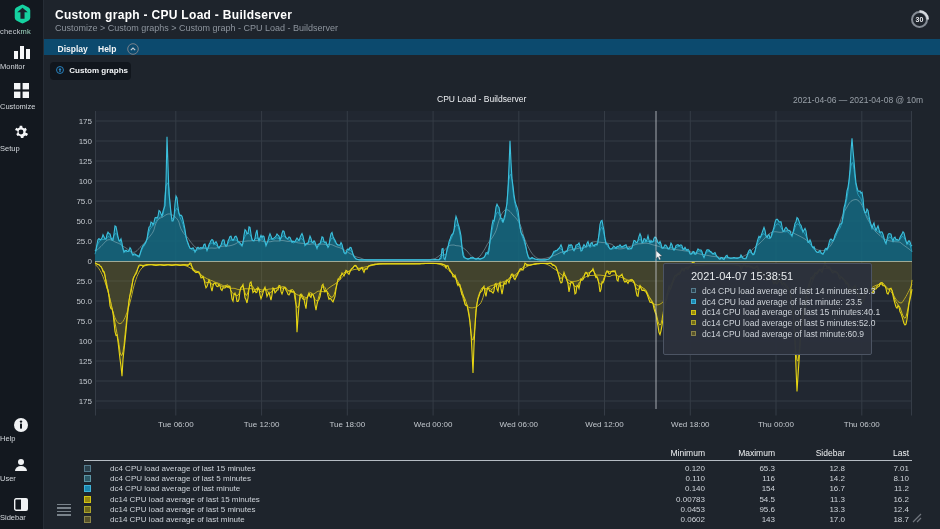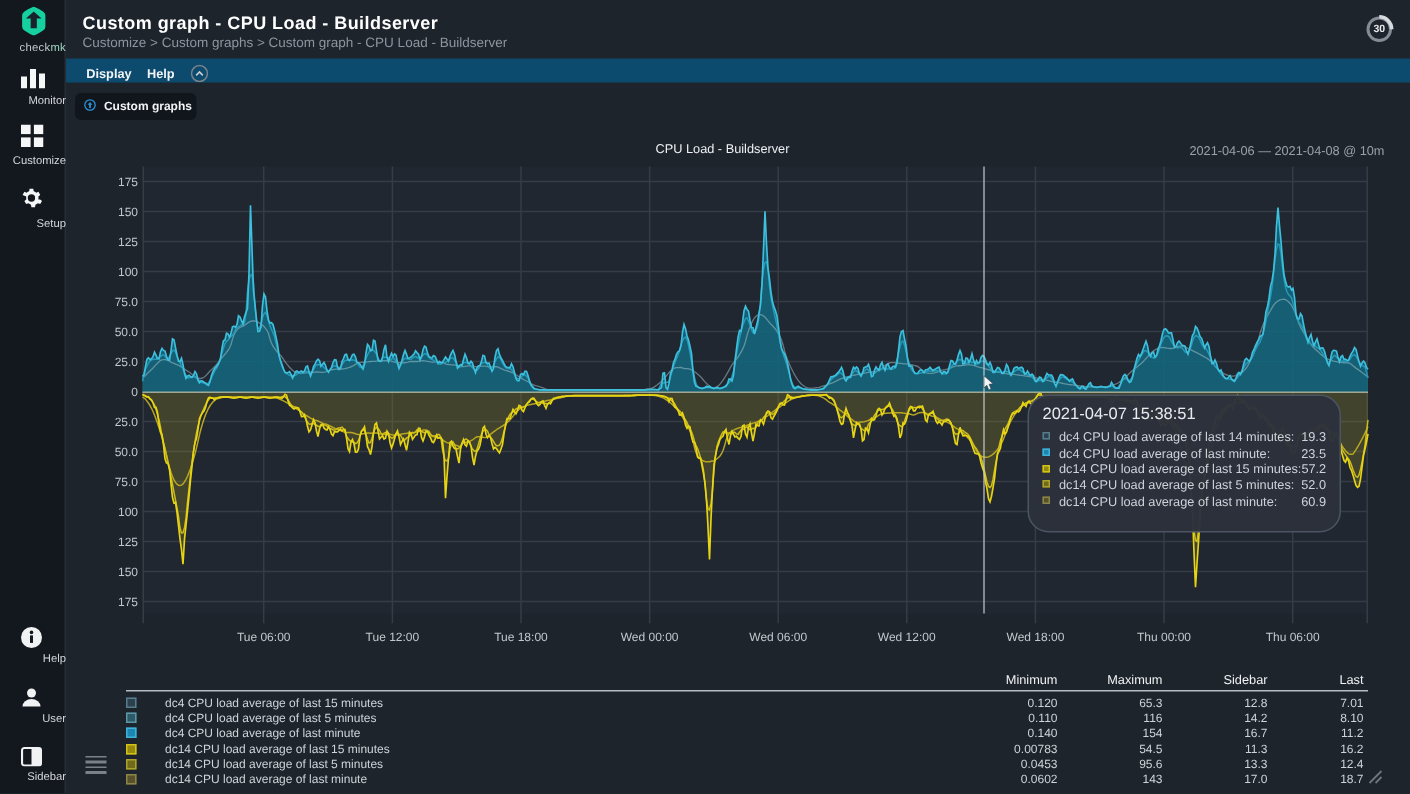--- a/index.html
+++ b/index.html
@@ -1,29 +1,29 @@
 <!DOCTYPE html>
 <html><head><meta charset="utf-8"><style>
 *{margin:0;padding:0;box-sizing:border-box}
 html,body{width:940px;height:529px;overflow:hidden;background:#1e242c;
 font-family:"Liberation Sans",sans-serif;position:relative}
 #sidebar{position:absolute;left:0;top:0;width:44px;height:529px;background:#13181f;border-right:1px solid #262d36}
-.sbitem{position:absolute;width:44px;text-align:right;color:#d3d7dc;font-size:7.5px;white-space:nowrap}
+.sbitem{position:absolute;width:44px;text-align:left;color:#d3d7dc;font-size:7.5px;white-space:nowrap}
 #main{position:absolute;left:44px;top:0;width:896px;height:529px}
 #htitle{position:absolute;left:11px;top:7.5px;font-size:12px;font-weight:bold;color:#ffffff;letter-spacing:0.3px}
 #hcrumb{position:absolute;left:11px;top:22.5px;font-size:9px;color:#8d949d}
 #menubar{position:absolute;left:0;top:38.5px;width:896px;height:16px;background:#0c4a6e}
 #menubar .mi{position:absolute;top:5px;font-size:8.5px;font-weight:bold;color:#f2f4f6}
 #reload{position:absolute;left:867px;top:11px;width:17px;height:17px;border-radius:50%;border:2px solid #858c95;color:#e8eaee;font-size:7px;font-weight:bold;text-align:center;line-height:13px}
 #cgbtn{position:absolute;left:6.3px;top:61.7px;width:81px;height:18px;background:#11161d;border-radius:4px;color:#f2f4f6;font-size:8px;font-weight:bold;line-height:18px;white-space:nowrap}
 #cgbtn svg{vertical-align:-1.5px;margin:0 5px 0 6px}
 #gtitle{position:absolute;left:393px;top:94px;font-size:8.5px;font-weight:normal;color:#eef0f3}
 #gdate{position:absolute;right:17px;top:94.5px;font-size:8.5px;color:#99a0a8}
 #chart{position:absolute;left:-44px;top:0}
-#tooltip{position:absolute;left:641px;top:263px;width:209px;height:92px;background:rgba(43,49,60,0.97);border:1px solid #4c5463;border-radius:14px;padding:6px 9px 0 9px;font-size:8.5px;color:#ced3d9}
+#tooltip{position:absolute;left:619px;top:263px;width:209px;height:92px;background:rgba(43,49,60,0.97);border:1px solid #4c5463;border-radius:2px;padding:6px 9px 0 27px;font-size:8.5px;color:#ced3d9}
 #tooltip .tth{font-size:11px;color:#e8ebee;margin-bottom:3.5px}
 #tooltip .sw{width:5px;height:5px}
 .ttr{display:flex;align-items:center;height:10.7px;white-space:nowrap}
 .sw{display:inline-block;width:7px;height:7px;border:1px solid;flex:none}
 .ttl{margin-left:6px}
 .ttv{margin-left:auto}
 #legend{position:absolute;left:0;top:444px;width:896px;font-size:8px;color:#ced3d9}
 #lhead{position:absolute;top:4px;left:0;width:896px;height:10px;font-weight:normal;font-size:8.5px;color:#f0f2f4}
 #lhead span{position:absolute;text-align:right}
 #lrows{position:absolute;top:19px;left:40px;width:830px}
@@ -173,21 +173,21 @@
         <span class="ttv">19.3</span>
       </div>
       <div class="ttr">
         <span class="sw" style="background:#1b87b0;border-color:#3fb2d8"></span>
         <span class="ttl">dc4 CPU load average of last minute:</span>
         <span class="ttv">23.5</span>
       </div>
       <div class="ttr">
         <span class="sw" style="background:#97880f;border-color:#d2c414"></span>
         <span class="ttl">dc14 CPU load average of last 15 minutes:</span>
-        <span class="ttv">57.2</span>
+        <span class="ttv">40.1</span>
       </div>
       <div class="ttr">
         <span class="sw" style="background:#716a1a;border-color:#aba32b"></span>
         <span class="ttl">dc14 CPU load average of last 5 minutes:</span>
         <span class="ttv">52.0</span>
       </div>
       <div class="ttr">
         <span class="sw" style="background:#57522a;border-color:#8c8549"></span>
         <span class="ttl">dc14 CPU load average of last minute:</span>
         <span class="ttv">60.9</span>

